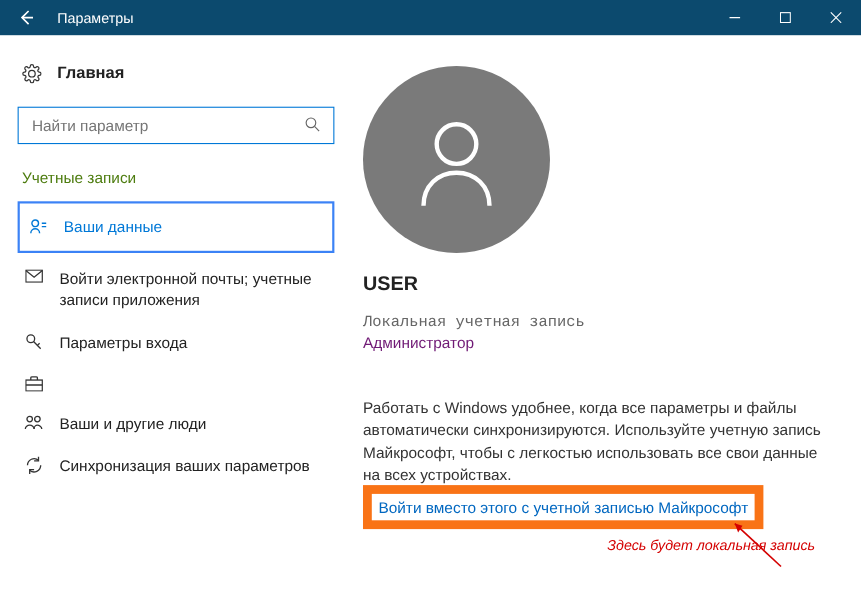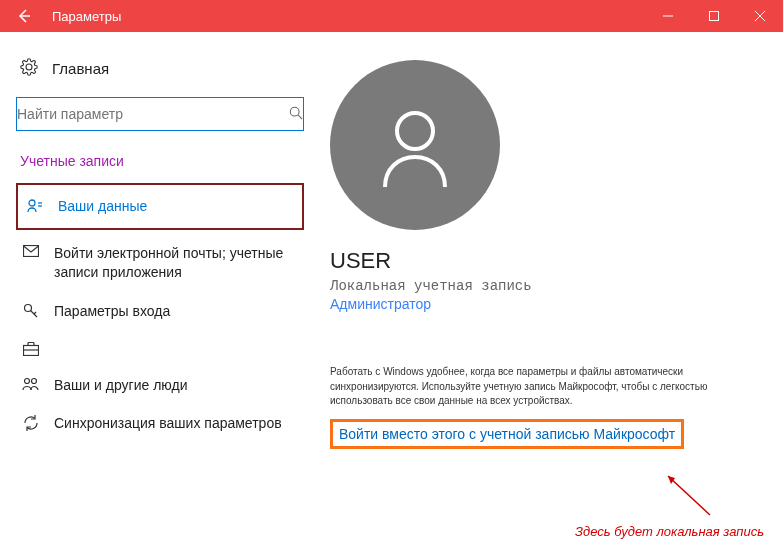--- a/index.html
+++ b/index.html
@@ -1,42 +1,42 @@
 <!DOCTYPE html>
 <html><head>
 <meta charset="utf-8">
 <style>
   * { box-sizing: border-box; margin: 0; padding: 0; }
   body { font-family: "Segoe UI", Tahoma, sans-serif; font-size: 14px; color: #333; background: #fff; width: 783px; height: 560px; overflow: hidden; position: relative; }
-  .titlebar { background: #ef4444; color: #fff; height: 32px; display: flex; align-items: center; }
+  .titlebar { background: #0c4a6e; color: #fff; height: 32px; display: flex; align-items: center; }
   .titlebar .back { width: 48px; height: 32px; display: flex; align-items: center; justify-content: center; cursor: pointer; }
   .titlebar .title { flex: 1; padding-left: 4px; font-size: 13px; }
   .titlebar .wc { display: flex; }
   .titlebar .wc .btn { width: 46px; height: 32px; display: flex; align-items: center; justify-content: center; cursor: pointer; }
   .content { display: flex; height: calc(560px - 32px); }
   .sidebar { width: 320px; padding: 18px 16px 0 16px; }
-  .home-row { display: flex; align-items: center; gap: 14px; padding: 8px 4px 18px 4px; cursor: pointer; }
+  .home-row { display: flex; gap: 14px; padding: 8px 4px 18px 4px; cursor: pointer; font-weight: bold; }
   .home-row .label { font-size: 15px; color: #222; }
-  .searchbox { display: flex; align-items: center; border: 1px solid #0078d7; height: 34px; padding: 0 0; margin-bottom: 22px; }
+  .searchbox { display: flex; align-items: center; border: 1px solid #0078d7; height: 34px; padding: 0 12px; margin-bottom: 22px; }
   .searchbox input { border: none; outline: none; flex: 1; font-size: 14px; color: #666; background: transparent; }
   .searchbox .sicon { color: #666; }
-  .section-label { color: #a21caf; font-size: 14px; padding: 0 4px 14px 4px; }
+  .section-label { color: #4d7c0f; font-size: 14px; padding: 0 4px 14px 4px; }
   .nav-item { display: flex; align-items: flex-start; gap: 14px; padding: 10px 6px; cursor: pointer; }
   .nav-item .icon { width: 18px; display: flex; justify-content: center; align-items: center; color: #333; flex-shrink: 0; margin-top: 1px; }
   .nav-item .txt { font-size: 14px; color: #222; line-height: 1.35; }
   .nav-item.active .txt { color: #0078d7; }
   .nav-item.active .icon { color: #0078d7; }
-  .red-box-1 { border: 2px solid #7f1d1d; padding: 2px; margin-bottom: 4px; }
+  .red-box-1 { border: 2px solid #3b82f6; padding: 2px; margin-bottom: 4px; }
   .main { flex: 1; padding: 28px 36px 0 10px; }
   .avatar { width: 170px; height: 170px; border-radius: 50%; background: #7a7a7a; display: flex; align-items: center; justify-content: center; margin-bottom: 18px; }
-  .username { font-size: 22px; font-weight: 400; color: #222; margin-bottom: 4px; }
+  .username { font-size: 18px; font-weight: 700; color: #222; margin-bottom: 16px; }
   .acct-type { color: #666; font-size: 14px; margin-bottom: 2px; font-family: Liberation Mono, monospace; }
-  .acct-role { color: #3b82f6; font-size: 14px; margin-bottom: 53px; }
-  .desc { color: #333; font-size: 10px; line-height: 1.45; margin-bottom: 10px; }
-  .link-box { border: 3px solid #f97316; padding: 4px 6px; display: inline-block; margin-bottom: 26px; }
+  .acct-role { color: #701a75; font-size: 14px; margin-bottom: 41px; }
+  .desc { color: #333; font-size: 14px; line-height: 1.45; }
+  .link-box { border: 8px solid #f97316; padding: 4px 6px; display: inline-block; margin-bottom: 26px; }
   .link-box a { color: #0067c0; text-decoration: none; font-size: 14px; cursor: pointer; }
   .create-avatar { font-size: 24px; color: #222; font-weight: 400; }
   .annotation { position: absolute; color: #d40000; font-size: 13px; font-style: italic; }
   .arrow { position: absolute; }
 </style>
 </head>
 <body>
 
 <div class="titlebar">
   <div class="back">
@@ -168,13 +168,13 @@
     <div class="link-box">
       <a>Войти вместо этого с учетной записью Майкрософт</a>
     </div>
   </div>
 </div>
 
 <svg class="arrow" style="left:660px; top:470px;" width="60" height="50">
   <line x1="50" y1="45" x2="8" y2="6" stroke="#d40000" stroke-width="1.5"></line>
   <polygon points="8,6 15,8 11,14" fill="#d40000"></polygon>
 </svg>
-<div class="annotation" style="left:552px; top:524px;margin-left:23px;">Здесь будет локальная запись</div>
+<div class="annotation" style="left:552px; top:488px;">Здесь будет локальная запись</div>
 
 </body></html>

